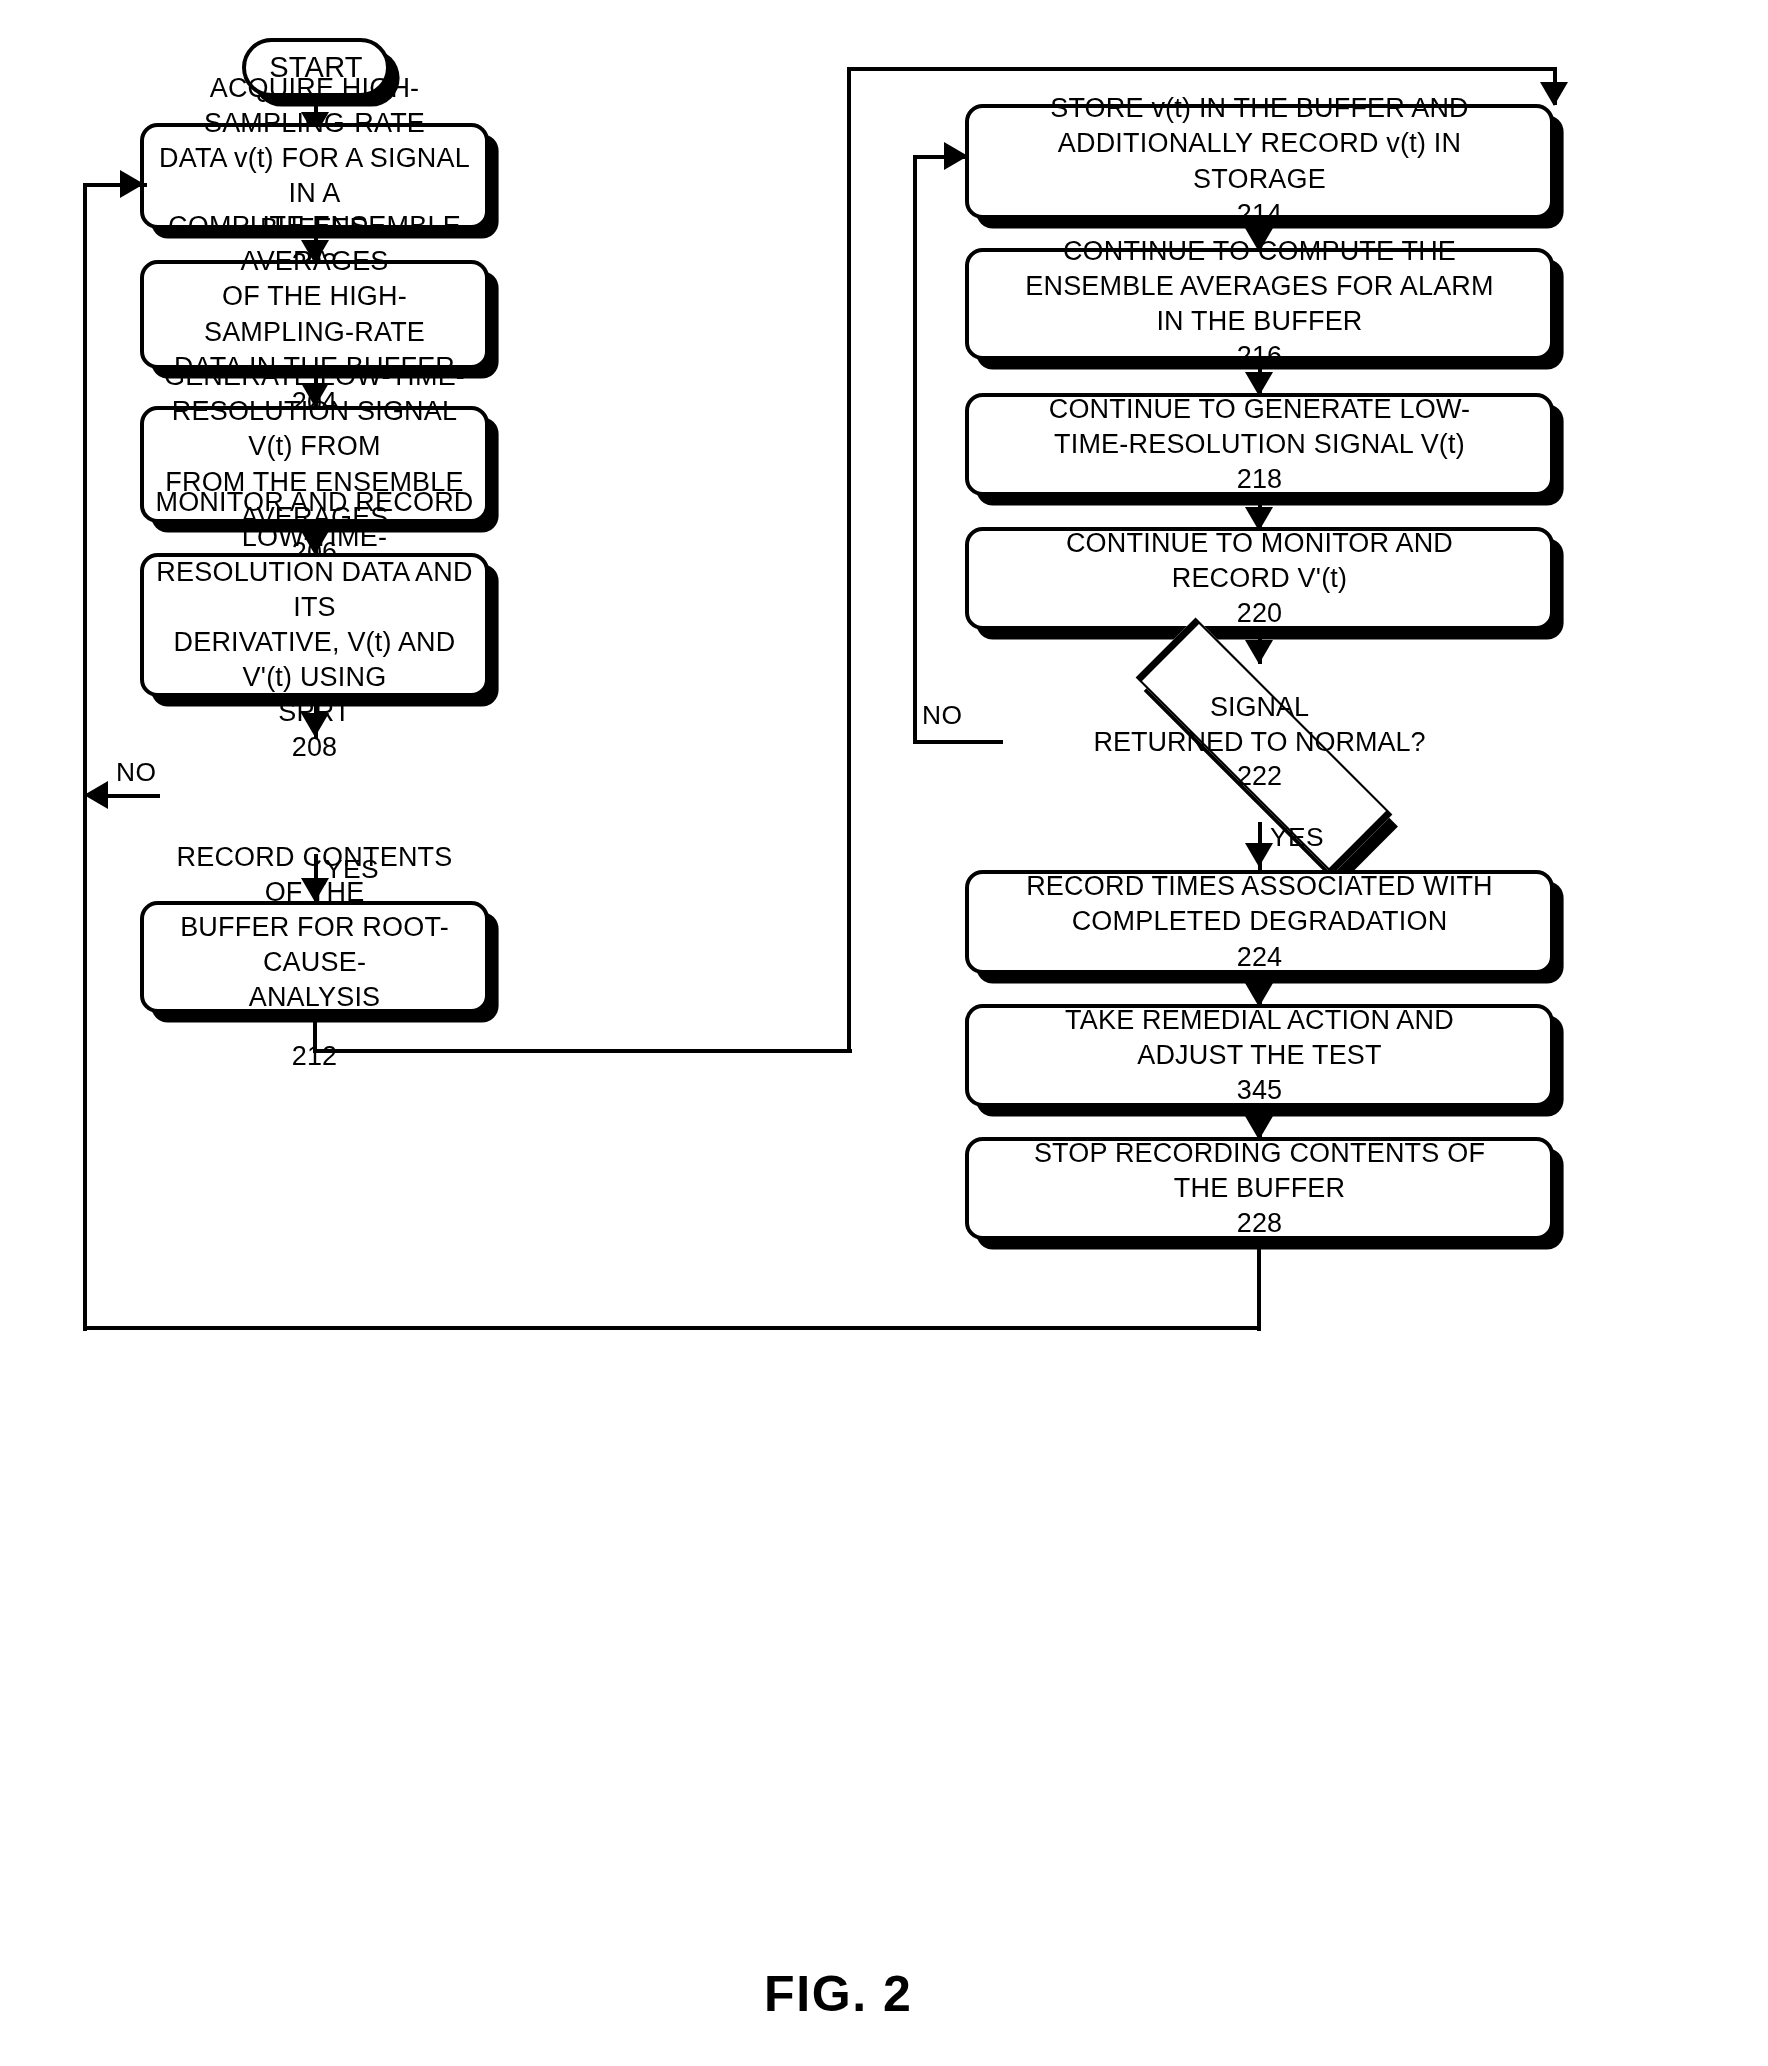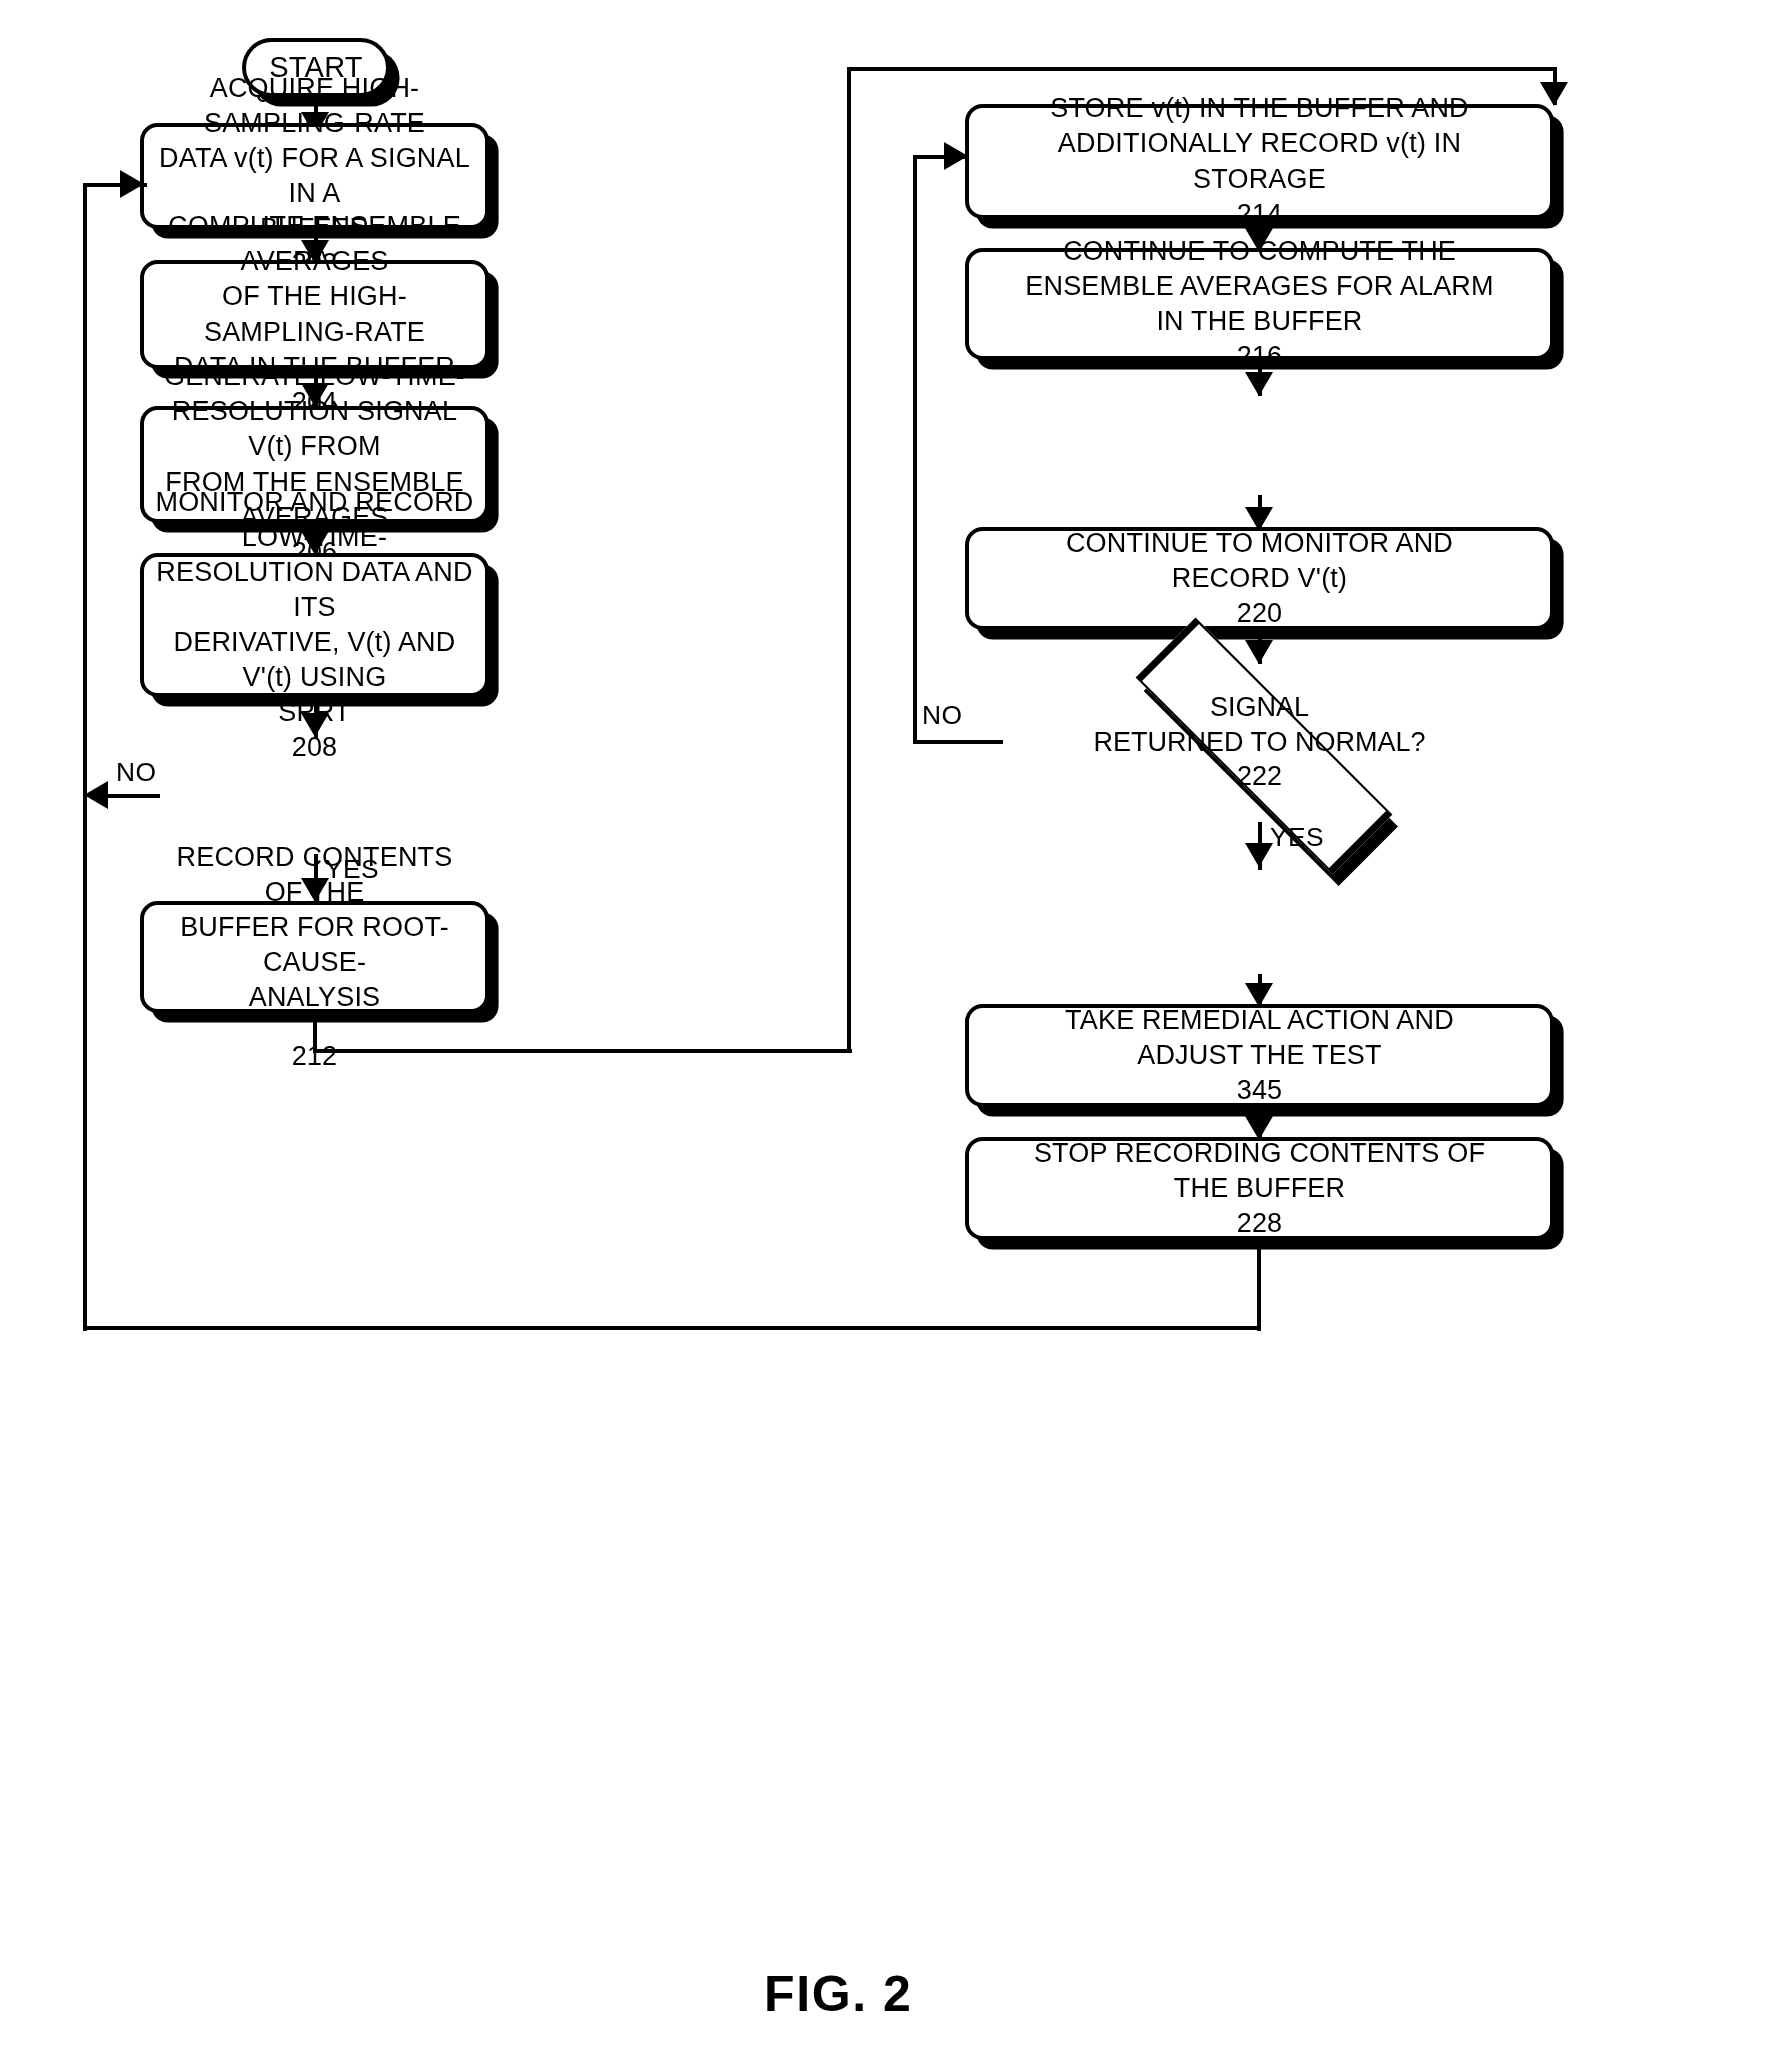--- a/index.html
+++ b/index.html
@@ -210,20 +210,25 @@
   <div class="node proc" style="left:965px; top:248px; width:589px; height:112px; font-size:27px;">
     <span class="ntext">CONTINUE TO COMPUTE THE
 ENSEMBLE AVERAGES FOR ALARM
 IN THE BUFFER</span>
     <span class="nnum">216</span>
   </div>
 
   <div class="vline" style="left:1258px; top:361px; height:35px;"></div>
   <div class="arrow-d" style="left:1245px; top:372px;"></div>
 
+  <div class="node proc" style="left:965px; top:393px; width:589px; height:103px; font-size:27px;">
+    <span class="ntext">CONTINUE TO GENERATE LOW-
+TIME-RESOLUTION SIGNAL V(t)</span>
+    <span class="nnum">218</span>
+  </div>
 
   <div class="vline" style="left:1258px; top:495px; height:35px;"></div>
   <div class="arrow-d" style="left:1245px; top:507px;"></div>
 
   <div class="node proc" style="left:965px; top:527px; width:589px; height:103px; font-size:27px;">
     <span class="ntext">CONTINUE TO MONITOR AND
 RECORD V'(t)</span>
     <span class="nnum">220</span>
   </div>
 
@@ -242,20 +247,25 @@
   <div class="hline" style="left:913px; top:740px; width:90px;"></div>
   <div class="vline" style="left:913px; top:155px; height:587px;"></div>
   <div class="hline" style="left:913px; top:155px; width:56px;"></div>
   <div class="arrow-r" style="left:944px; top:142px;"></div>
   <div class="edge-label" style="left:922px; top:700px;">NO</div>
 
   <div class="vline" style="left:1258px; top:822px; height:48px;"></div>
   <div class="arrow-d" style="left:1245px; top:843px;"></div>
   <div class="edge-label" style="left:1270px; top:822px;">YES</div>
 
+  <div class="node proc" style="left:965px; top:870px; width:589px; height:104px; font-size:27px;">
+    <span class="ntext">RECORD TIMES ASSOCIATED WITH
+COMPLETED DEGRADATION</span>
+    <span class="nnum">224</span>
+  </div>
 
   <div class="vline" style="left:1258px; top:974px; height:34px;"></div>
   <div class="arrow-d" style="left:1245px; top:983px;"></div>
 
   <div class="node proc" style="left:965px; top:1004px; width:589px; height:103px; font-size:27px;">
     <span class="ntext">TAKE REMEDIAL ACTION AND
 ADJUST THE TEST</span>
     <span class="nnum">345</span>
   </div>
 

